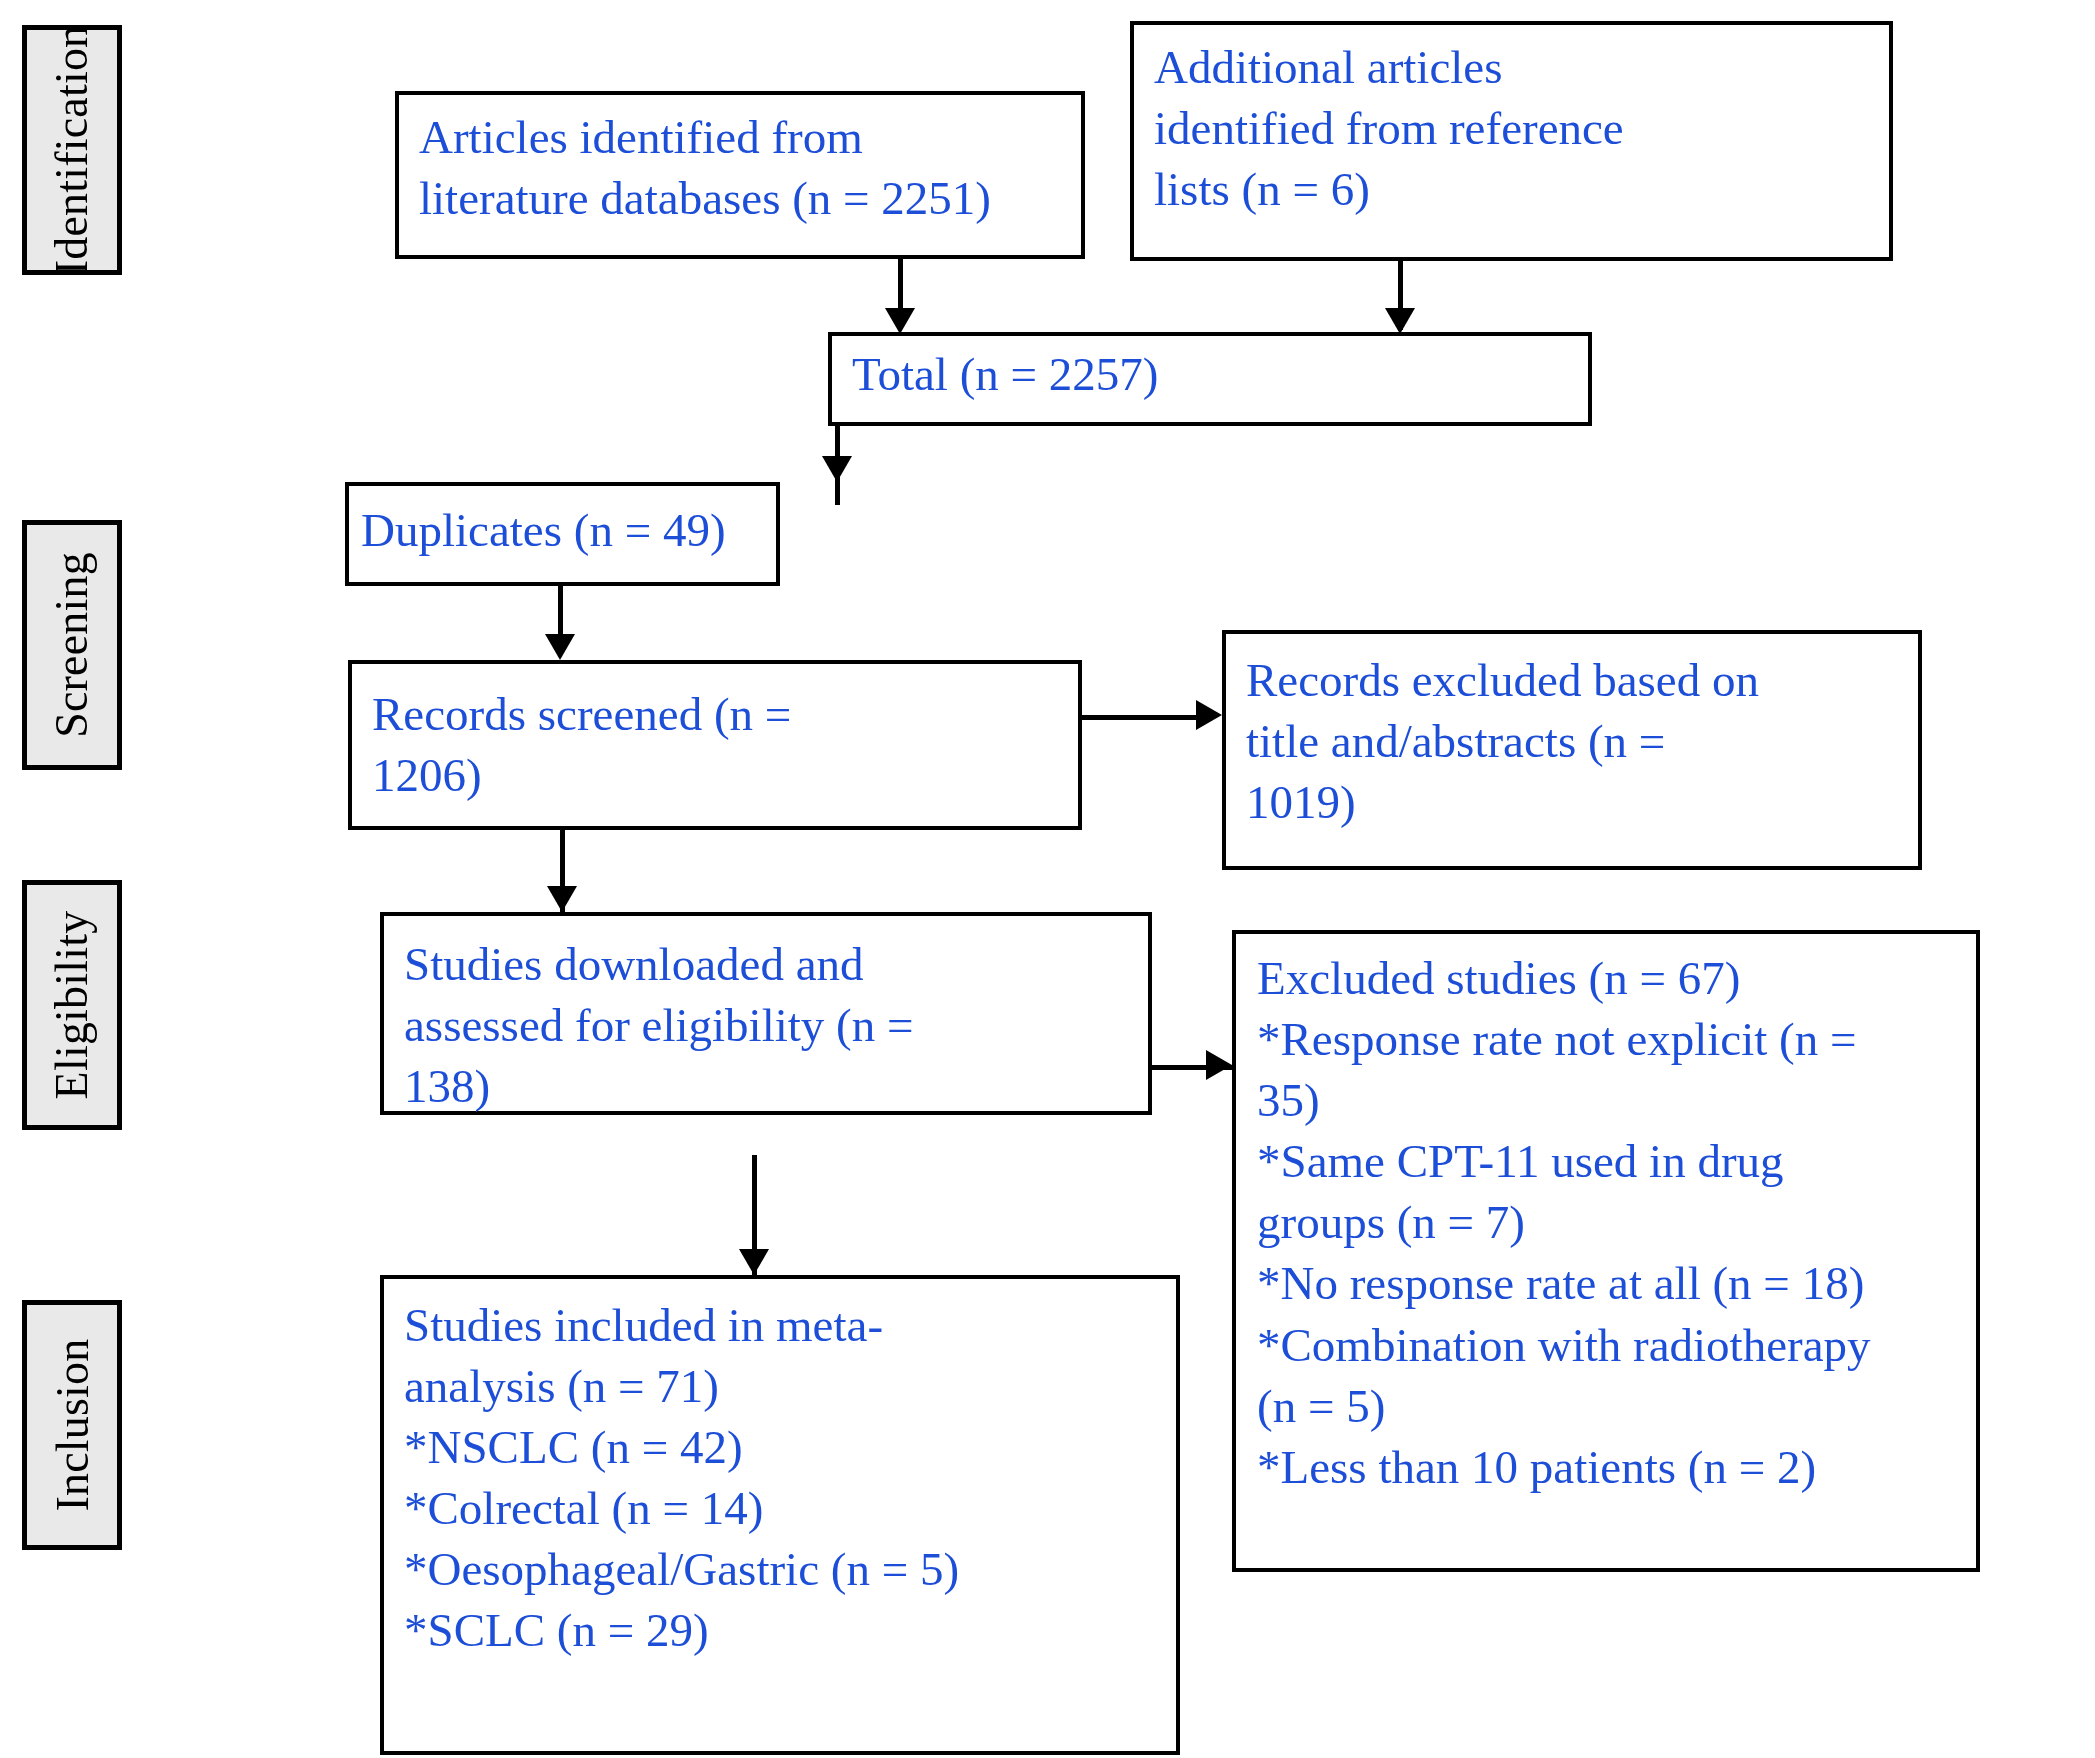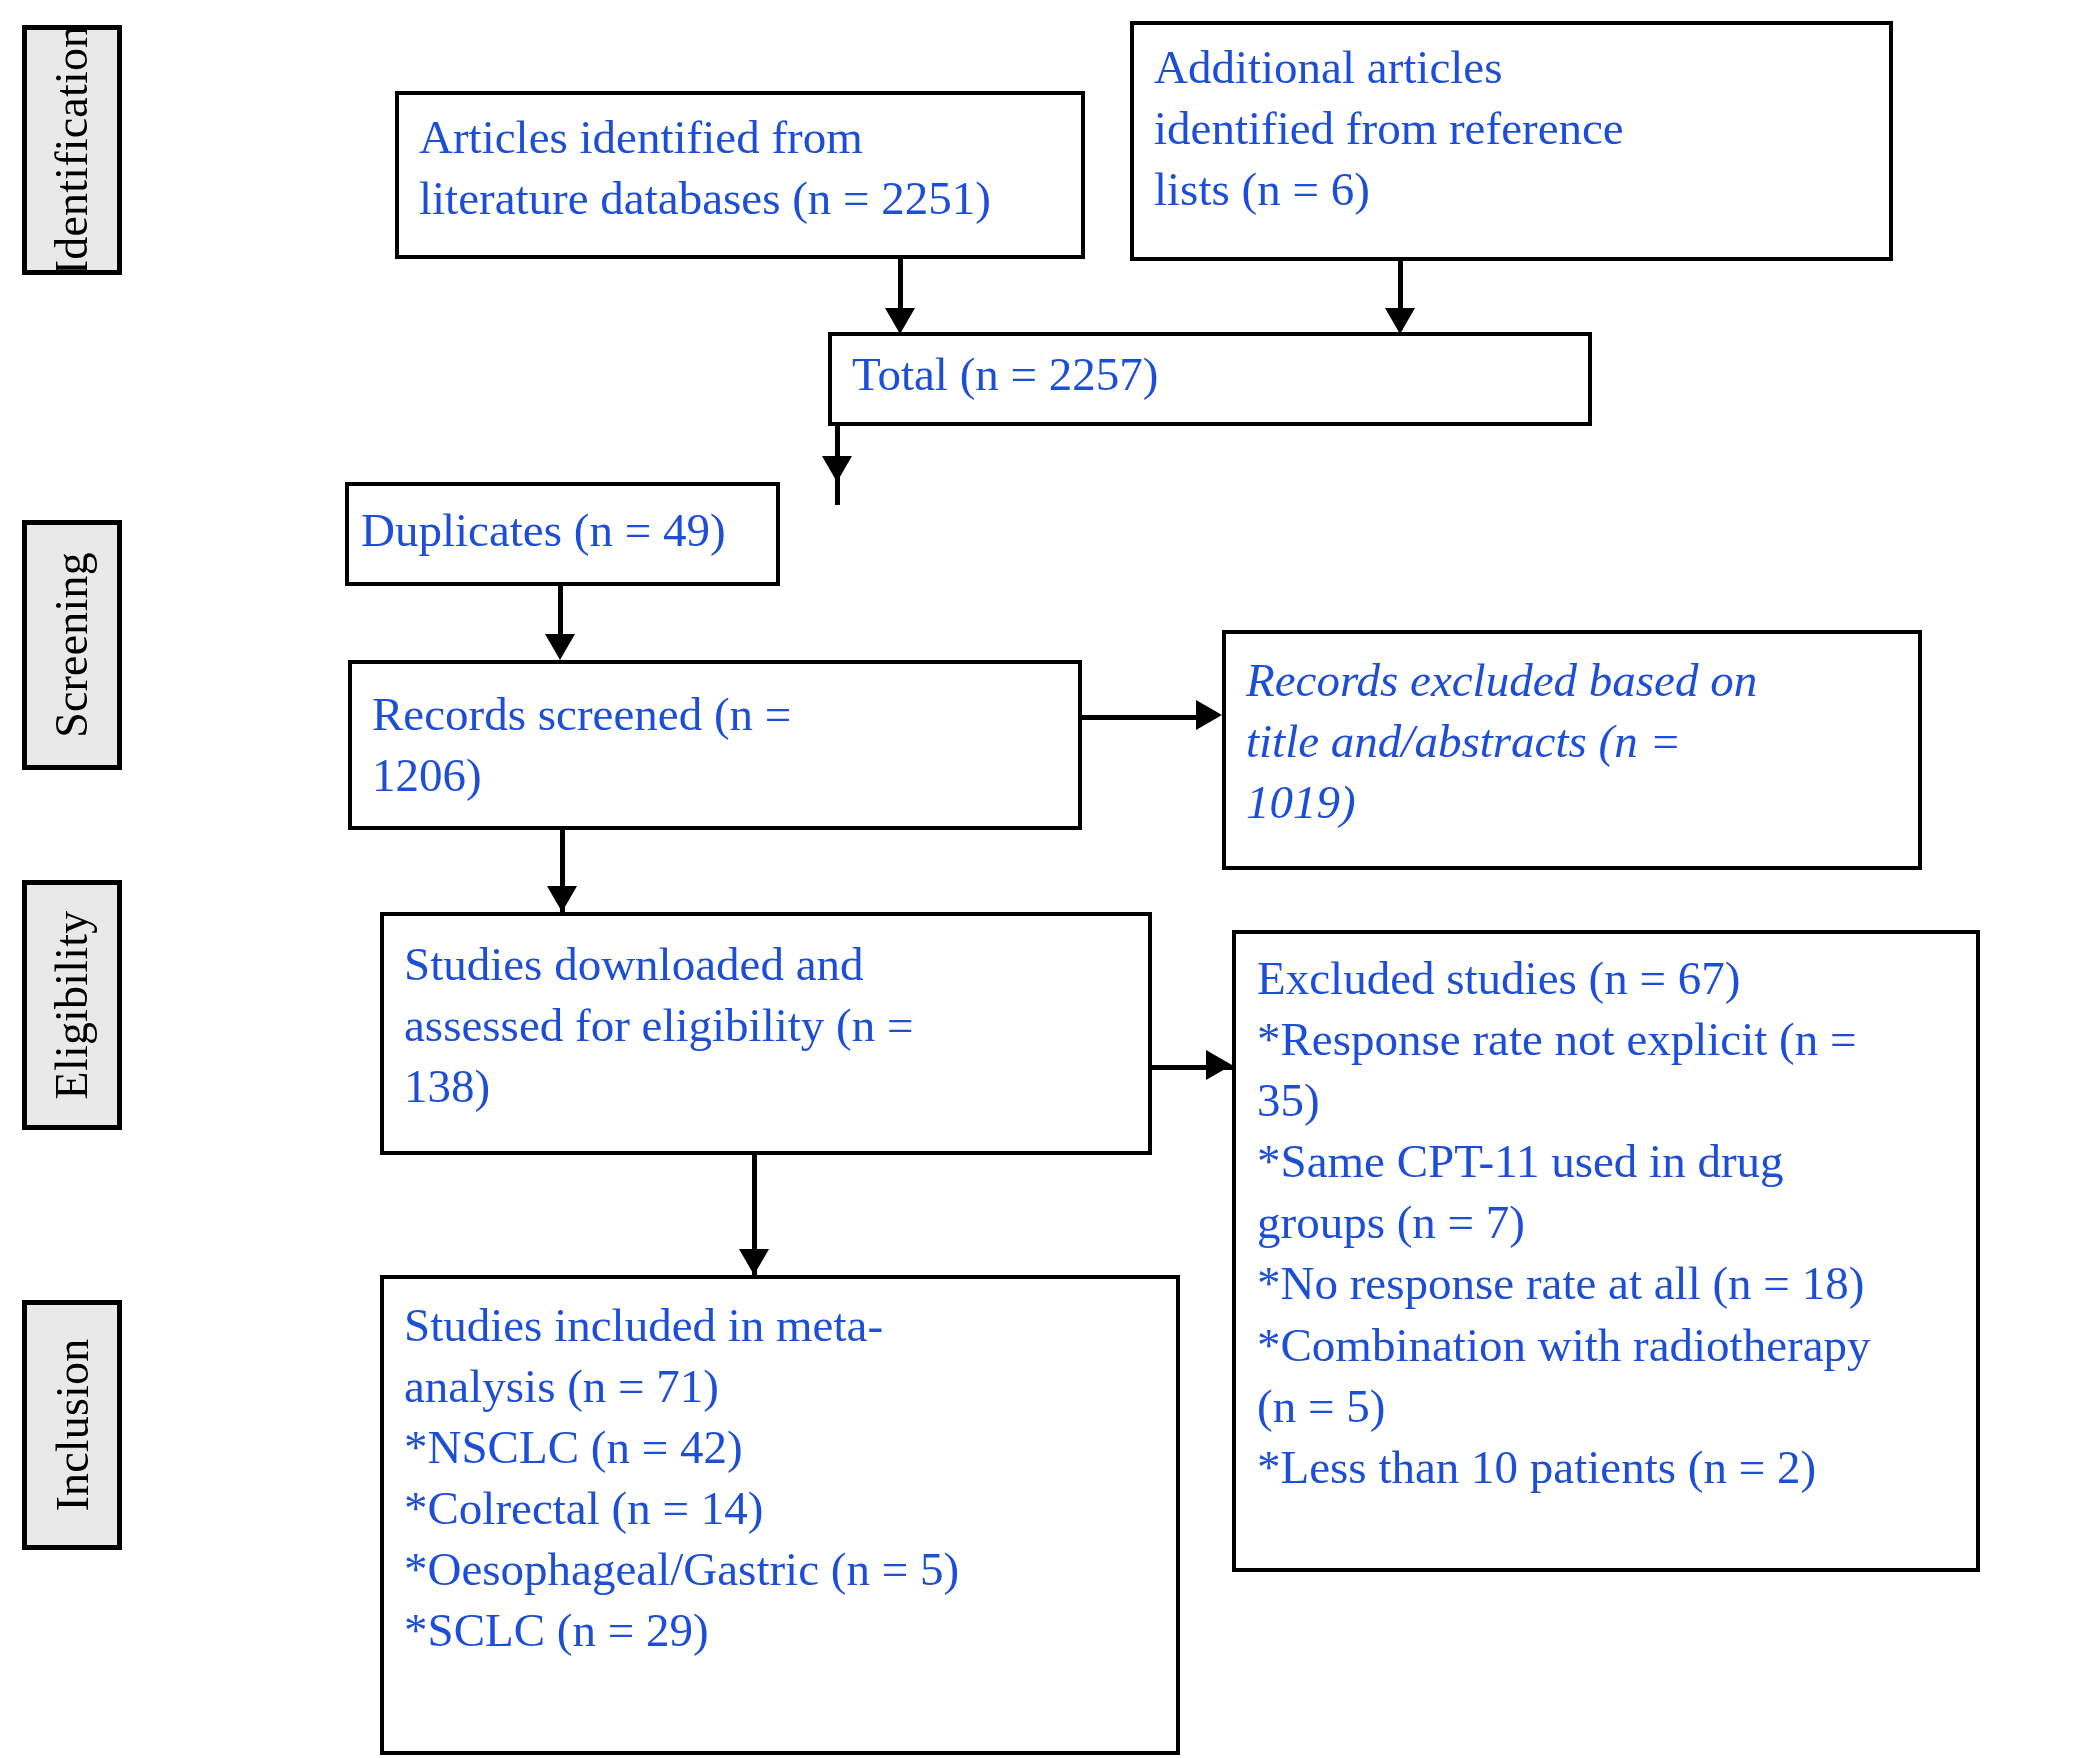--- a/index.html
+++ b/index.html
@@ -116,27 +116,27 @@
 
   <div class="node" style="left:345px;top:482px;width:435px;height:104px;padding-top:14px;padding-left:12px;">
     <span class="ln">Duplicates (n = 49)</span>
   </div>
 
   <div class="node" style="left:348px;top:660px;width:734px;height:170px;padding-top:20px;">
     <span class="ln">Records screened (n =</span>
     <span class="ln">1206)</span>
   </div>
 
-  <div class="node" style="left:1222px;top:630px;width:700px;height:240px;padding-top:16px;font-style:italic;">
+  <div class="node" style="left:1222px;top:630px;width:700px;height:240px;padding-top:16px;">
     <span class="ln">Records excluded based on</span>
     <span class="ln">title and/abstracts (n =</span>
     <span class="ln">1019)</span>
   </div>
 
-  <div class="node" style="left:380px;top:912px;width:772px;height:243px;padding-top:18px;">
+  <div class="node" style="left:380px;top:912px;width:772px;height:203px;padding-top:18px;">
     <span class="ln">Studies downloaded and</span>
     <span class="ln">assessed for eligibility (n =</span>
     <span class="ln">138)</span>
   </div>
 
   <div class="node" style="left:1232px;top:930px;width:748px;height:642px;padding-top:14px;padding-left:21px;">
     <span class="ln">Excluded studies (n = 67)</span>
     <span class="ln">*Response rate not explicit (n =</span>
     <span class="ln">35)</span>
     <span class="ln">*Same CPT-11 used in drug</span>

